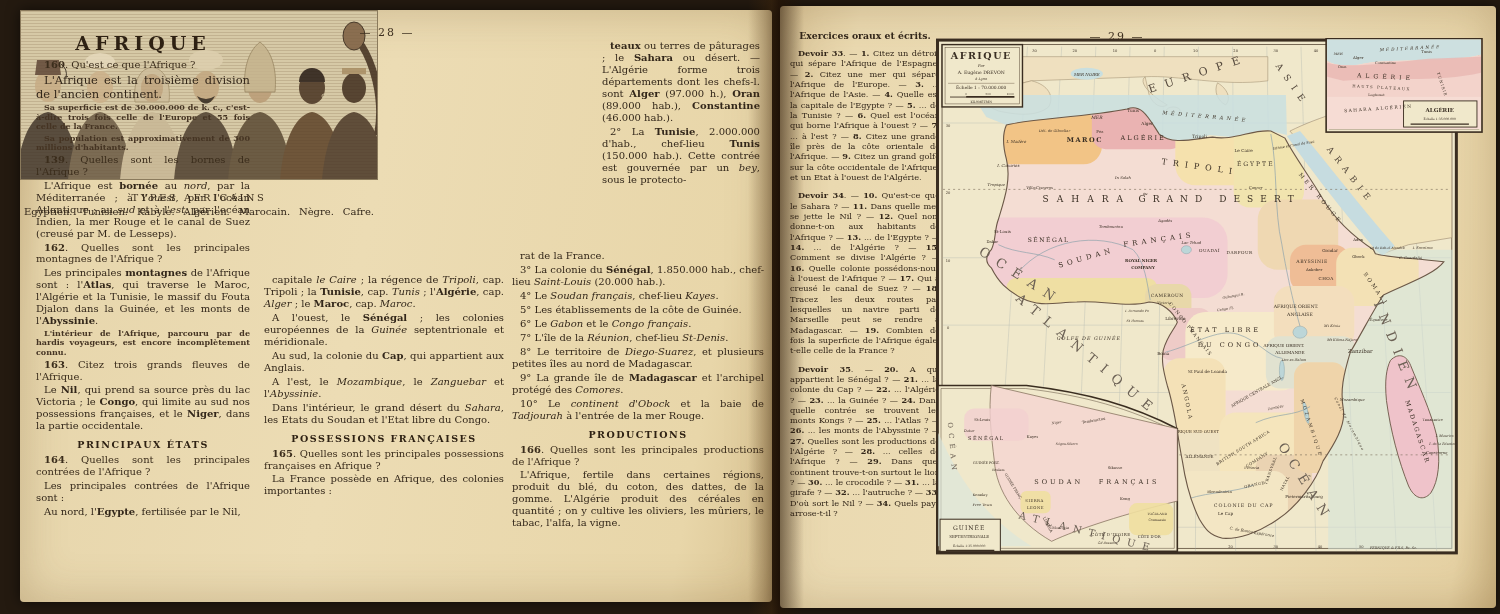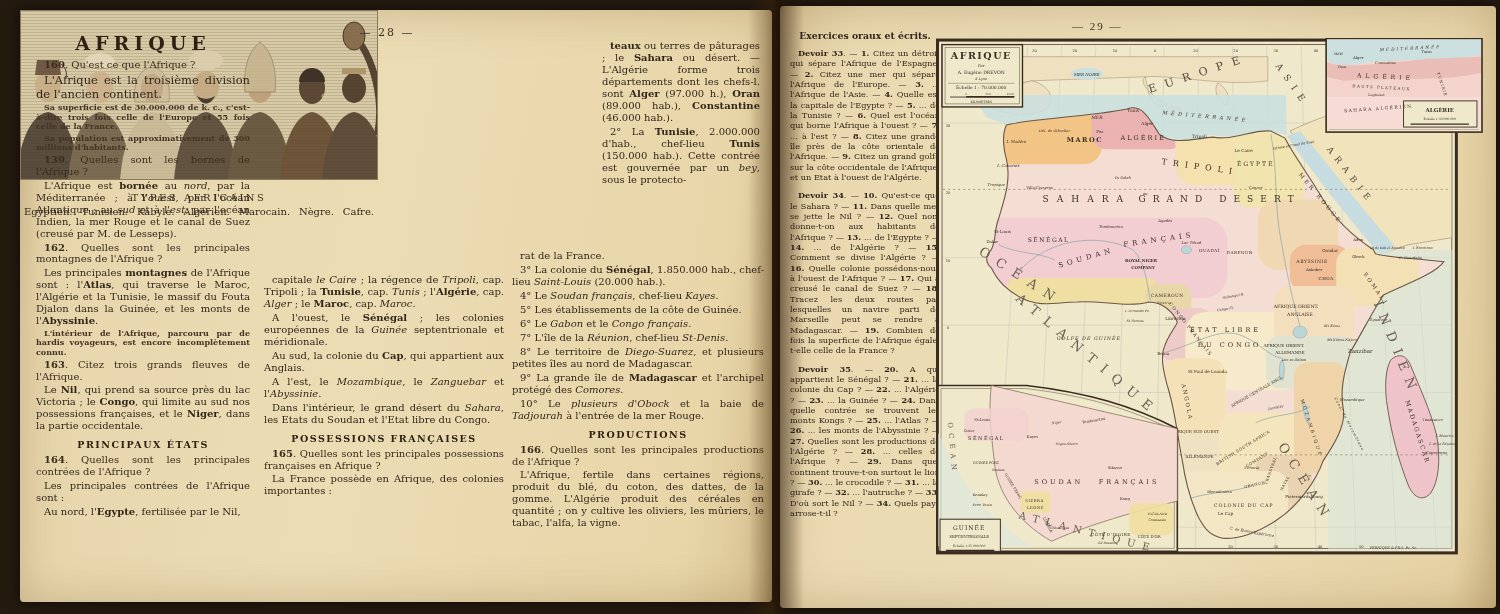--- a/index.html
+++ b/index.html
@@ -16,21 +16,21 @@
     background:linear-gradient(100deg,#d8c294 0%,#e7d6ac 7%,#ecdcb4 45%,#e8d6a9 88%,#d9c392 100%);
   }
   .page-right{
     left:780px;top:6px;width:716px;height:602px;
     background:linear-gradient(100deg,#dcc79a 0%,#ead9b0 10%,#eddeb8 55%,#e6d2a4 94%,#d2ba88 100%);
   }
   .gutter{position:absolute;left:748px;top:0;width:56px;height:614px;pointer-events:none;
     background:linear-gradient(90deg,rgba(60,35,10,0) 0%,rgba(70,42,12,.38) 42%,rgba(38,20,5,.55) 55%,rgba(60,35,10,0) 100%);}
   .pagenum{position:absolute;font-size:11px;letter-spacing:2px;color:#3d2f1f;}
   .pn-l{left:322px;top:16px;width:90px;text-align:center;}
-  .pn-r{left:292px;top:14px;width:90px;text-align:left;font-family:Liberation Serif, serif;}
+  .pn-r{left:292px;top:24px;width:90px;text-align:center;}
   .col{position:absolute;text-align:justify;}
   .col p{margin:0 0 2px;text-indent:8px;}
   .title28{font-size:19px;font-weight:bold;letter-spacing:5px;text-align:center;margin:0 0 5px;color:#2e2113;}
   p.q{font-size:10px;line-height:1.17;color:#3b2d1c;text-align:justify;}
   p.ans{font-size:10px;line-height:1.2;}
   p.big{font-size:11.5px;line-height:1.25;}
   p.note{font-size:8px;line-height:1.17;font-weight:bold;color:#453423;}
   p.h{text-align:center;font-weight:bold;font-size:9.5px;letter-spacing:1.5px;text-indent:0;margin:7px 0 4px;color:#2e2113;}
   .col1{left:16px;top:22px;width:214px;}
   .figure{left:216px;top:34px;width:358px;}
@@ -157,21 +157,21 @@
       </div>
     <div class="col col3b">
         <p class="ans">rat de la France.</p>
         <p class="ans">3° La colonie du <b>Sénégal</b>, 1.850.000 hab., chef-lieu <i>Saint-Louis</i> (20.000 hab.).</p>
         <p class="ans">4° Le <i>Soudan français</i>, chef-lieu <i>Kayes</i>.</p>
         <p class="ans">5° Les établissements de la côte de Guinée.</p>
         <p class="ans">6° Le <i>Gabon</i> et le <i>Congo français</i>.</p>
         <p class="ans">7° L'île de la <i>Réunion</i>, chef-lieu <i>St-Denis</i>.</p>
         <p class="ans">8° Le territoire de <i>Diego-Suarez</i>, et plusieurs petites îles au nord de Madagascar.</p>
         <p class="ans">9° La grande île de <b>Madagascar</b> et l'archipel protégé des <i>Comores</i>.</p>
-        <p class="ans">10° Le <i>plusieurs d'Obock</i> et la baie de <i>Tadjourah</i> à l'entrée de la mer Rouge.</p>
+        <p class="ans">10° Le <i>continent d'Obock</i> et la baie de <i>Tadjourah</i> à l'entrée de la mer Rouge.</p>
         <p class="h">PRODUCTIONS</p>
         <p class="q"><b>166</b>. Quelles sont les principales productions de l'Afrique ?</p>
         <p class="ans">L'Afrique, fertile dans certaines régions, produit du blé, du coton, des dattes, de la gomme. L'Algérie produit des céréales en quantité ; on y cultive les oliviers, les mûriers, le tabac, l'alfa, la vigne.</p>
       </div>
   </div>
 
   <div class="page page-right">
     <div class="pagenum pn-r">— 29 —</div>
 
     <div class="col excol">

